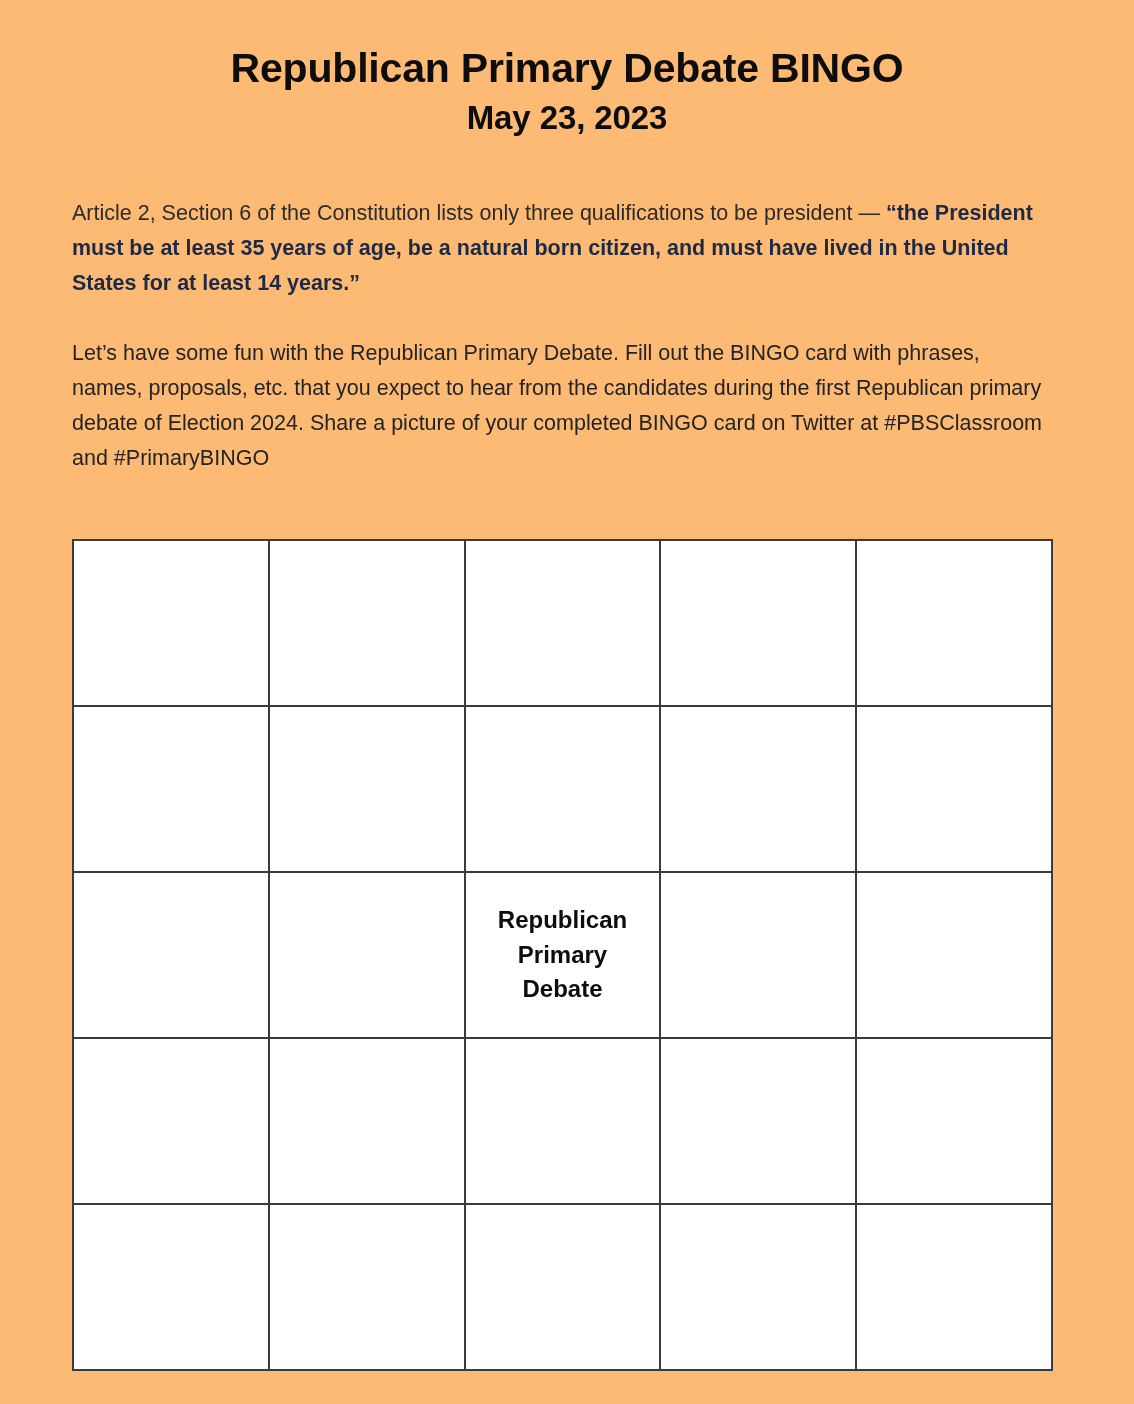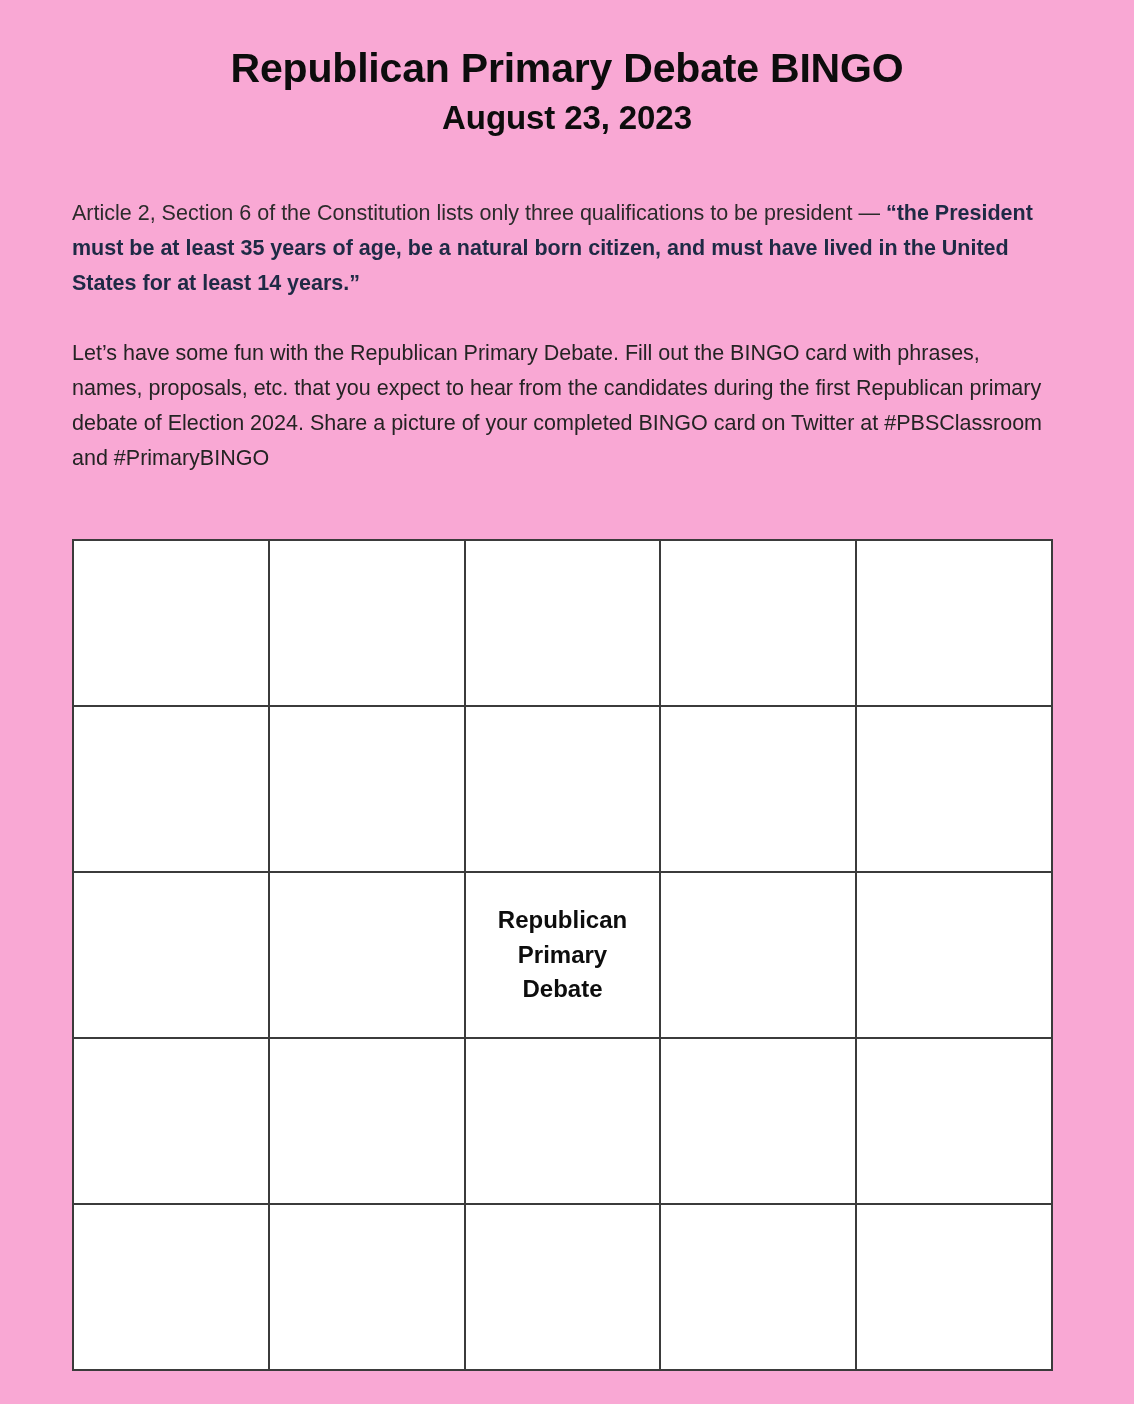--- a/index.html
+++ b/index.html
@@ -15,21 +15,21 @@
     overflow: hidden;
     position: relative;
   }
 
   .page {
     position: absolute;
     left: 0;
     top: 0;
     width: 1134px;
     height: 1404px;
-    background: #f9a8d4;
+    background: #fdba74;
   }
 
   
   .title-block {
     position: absolute;
     left: 0;
     top: 46px;
     width: 1134px;
     text-align: center;
   }
@@ -109,21 +109,21 @@
     white-space: pre-line;
   }
 </style>
 </head>
 <body>
 
 <div class="page">
 
   <div class="title-block">
     <h1 class="doc-title">Republican Primary Debate BINGO</h1>
-    <h2 class="doc-subtitle">August 23, 2023</h2>
+    <h2 class="doc-subtitle">May 23, 2023</h2>
   </div>
 
   <div class="body-copy">
     <p class="para intro">
       <span>Article 2, Section 6 of the Constitution lists only three qualifications to be president —</span>
       <span class="quote-bold">“the President must be at least 35 years of age, be a natural born citizen, and must have lived in the United States for at least 14 years.”</span>
     </p>
     <div class="para-gap"></div>
     <p class="para">Let’s have some fun with the Republican Primary Debate. Fill out the BINGO card with phrases, names, proposals, etc. that you expect to hear from the candidates during the first Republican primary debate of Election 2024. Share a picture of your completed BINGO card on Twitter at #PBSClassroom and #PrimaryBINGO</p>
   </div>

